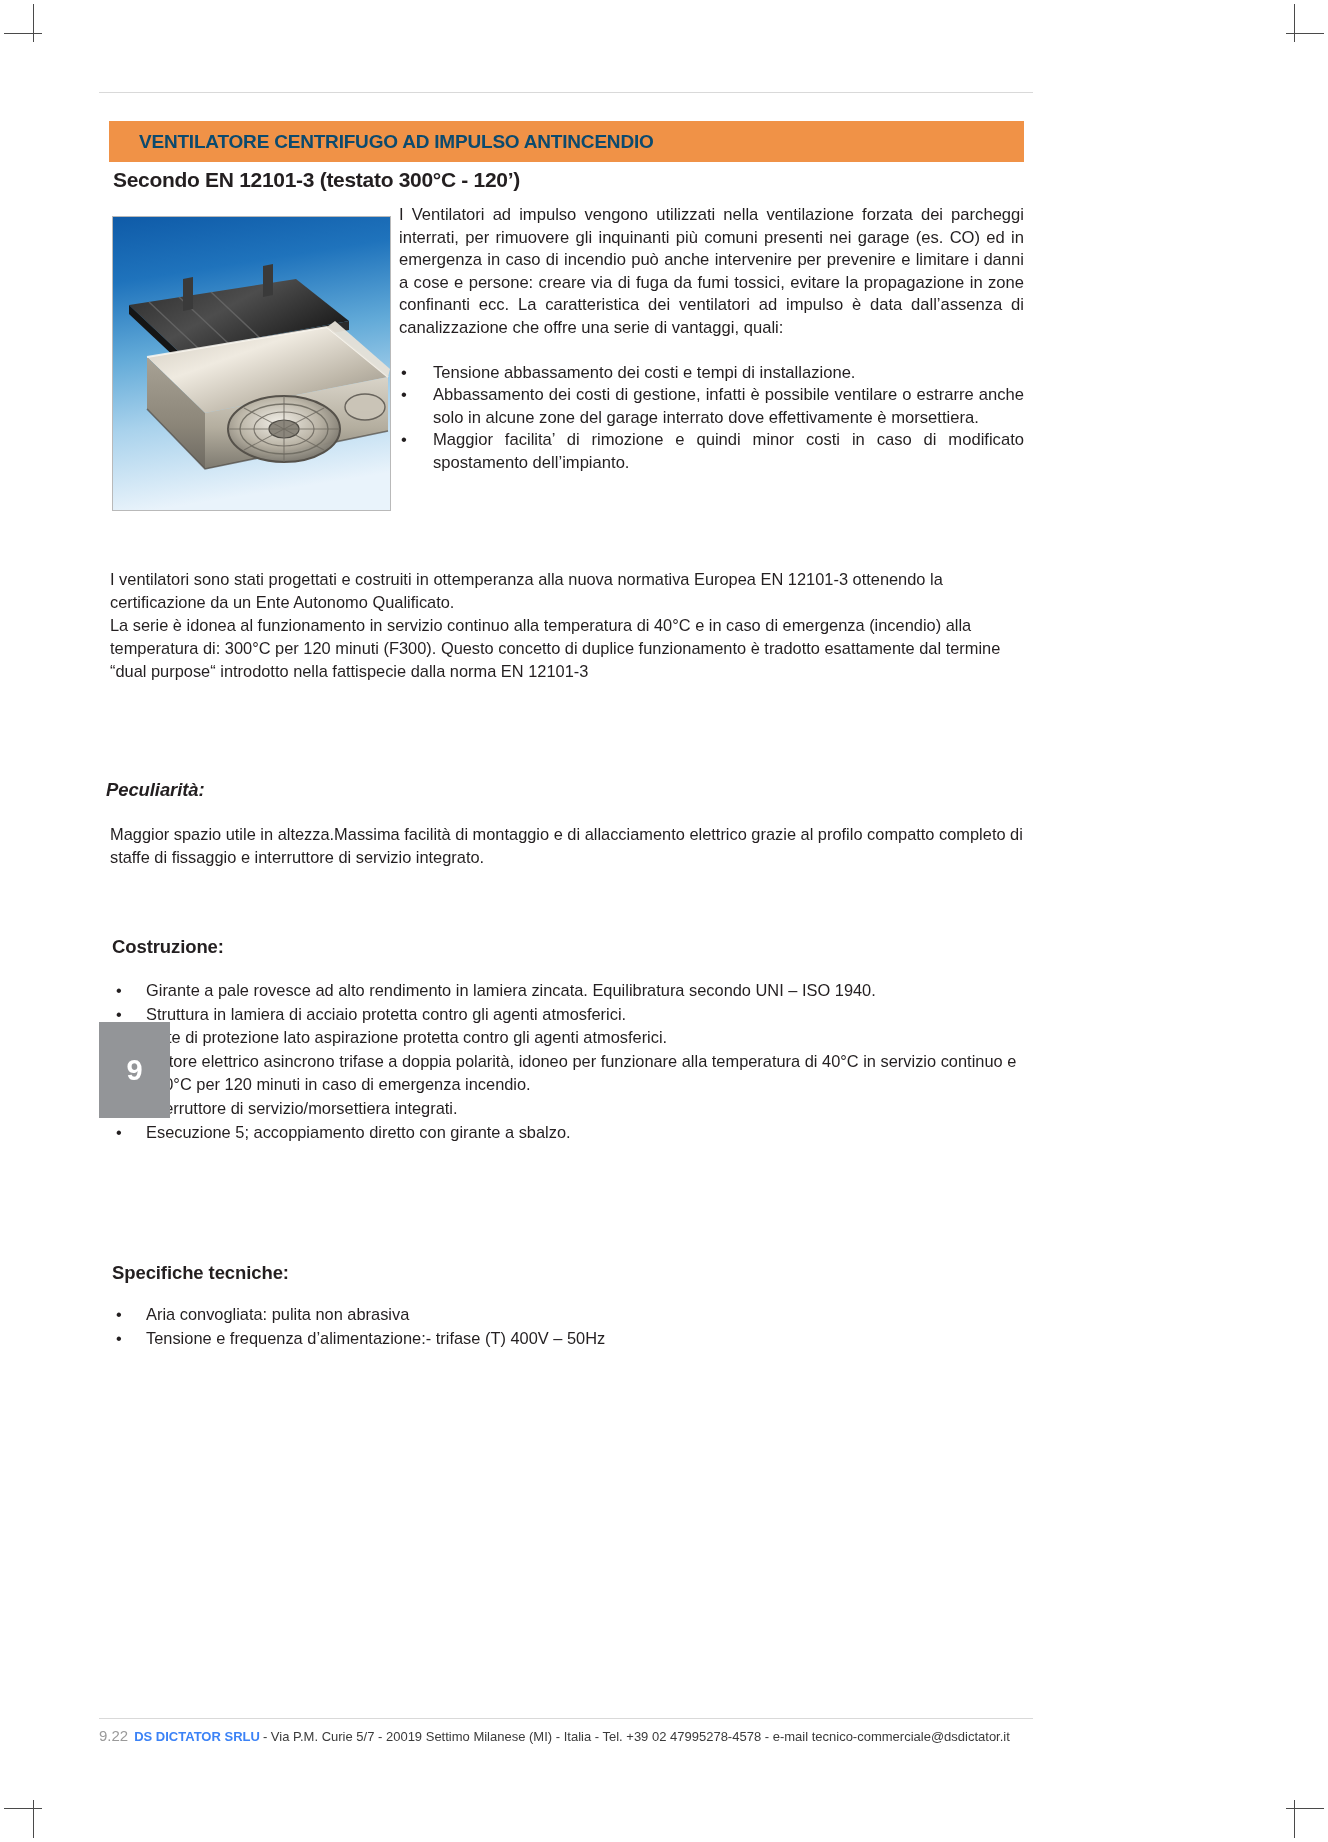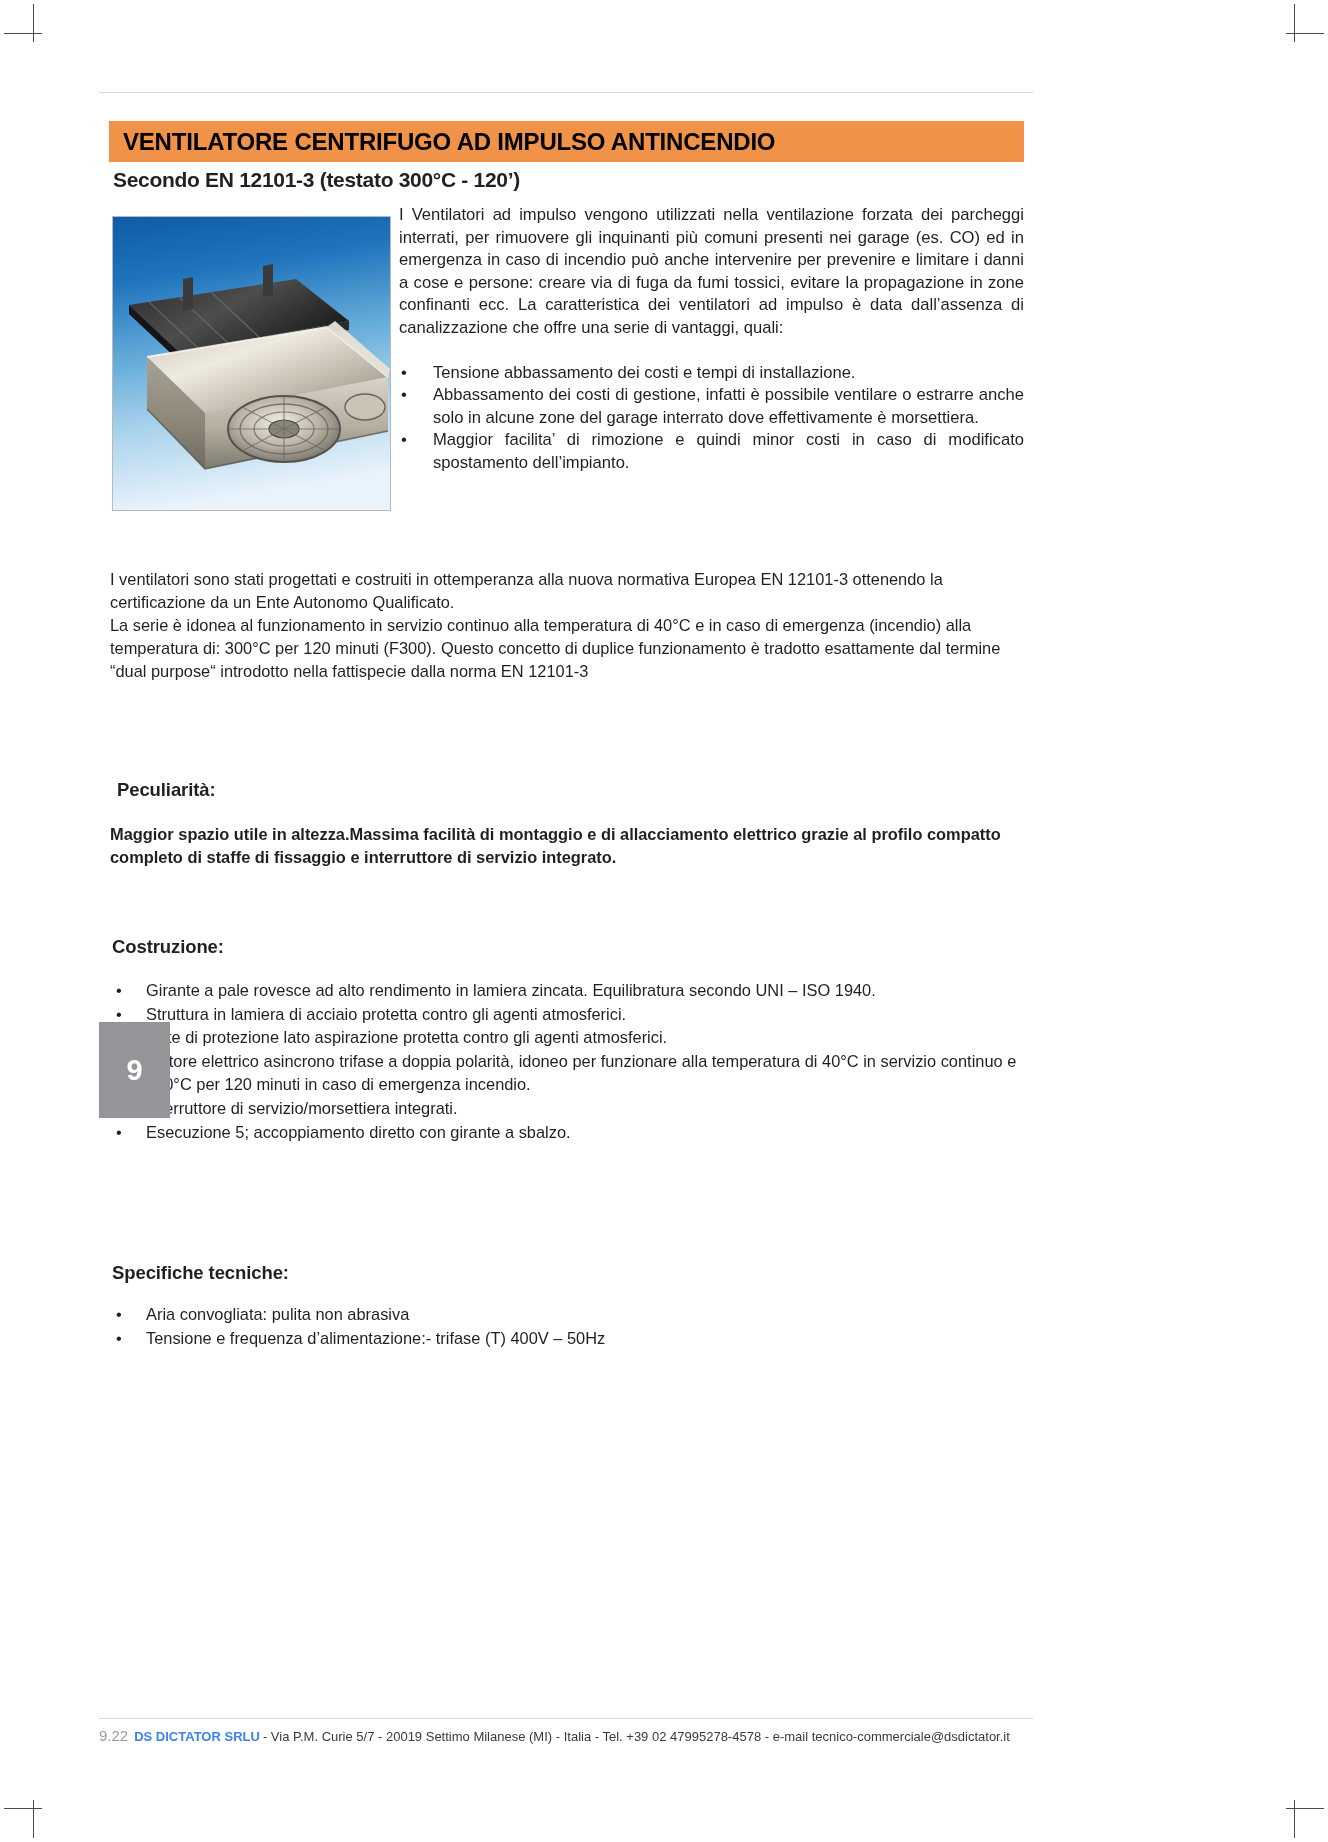--- a/index.html
+++ b/index.html
@@ -53,25 +53,25 @@
     position: absolute;
     left: 10px;
     top: 121px;
     width: 915px;
     height: 41px;
     background: #f09247;
     display: flex;
     align-items: center;
   }
   .title-banner .title-text {
-    color: #000000;
-    font-size: 24px;
+    color: #0c4a6e;
+    font-size: 19px;
     font-weight: bold;
     letter-spacing: -0.2px;
-    padding-left: 14px;
+    padding-left: 30px;
     white-space: nowrap;
   }
 
   .subtitle {
     position: absolute;
     left: 14px;
     top: 168px;
     font-size: 21px;
     font-weight: bold;
     color: #231f20;
@@ -144,34 +144,34 @@
   }
 
   
   .section-heading {
     position: absolute;
     font-size: 18.5px;
     font-weight: bold;
     color: #231f20;
     letter-spacing: -0.1px;
   }
-  .h-peculiarita { left: 18px; top: 779px; }
+  .h-peculiarita { left: 7px; top: 779px; font-style: italic; }
   .h-costruzione { left: 13px; top: 936px; }
   .h-specifiche  { left: 13px; top: 1262px; }
 
   .peculiarita-body {
     position: absolute;
     left: 11px;
     top: 823px;
     width: 918px;
     font-size: 16.4px;
     line-height: 23px;
     color: #231f20;
   }
-  .peculiarita-body p { margin: 0; font-weight: bold; }
+  .peculiarita-body p { margin: 0; }
 
   
   .doc-list {
     position: absolute;
     margin: 0;
     padding: 0;
     list-style: none;
   }
   .doc-list li {
     position: relative;

